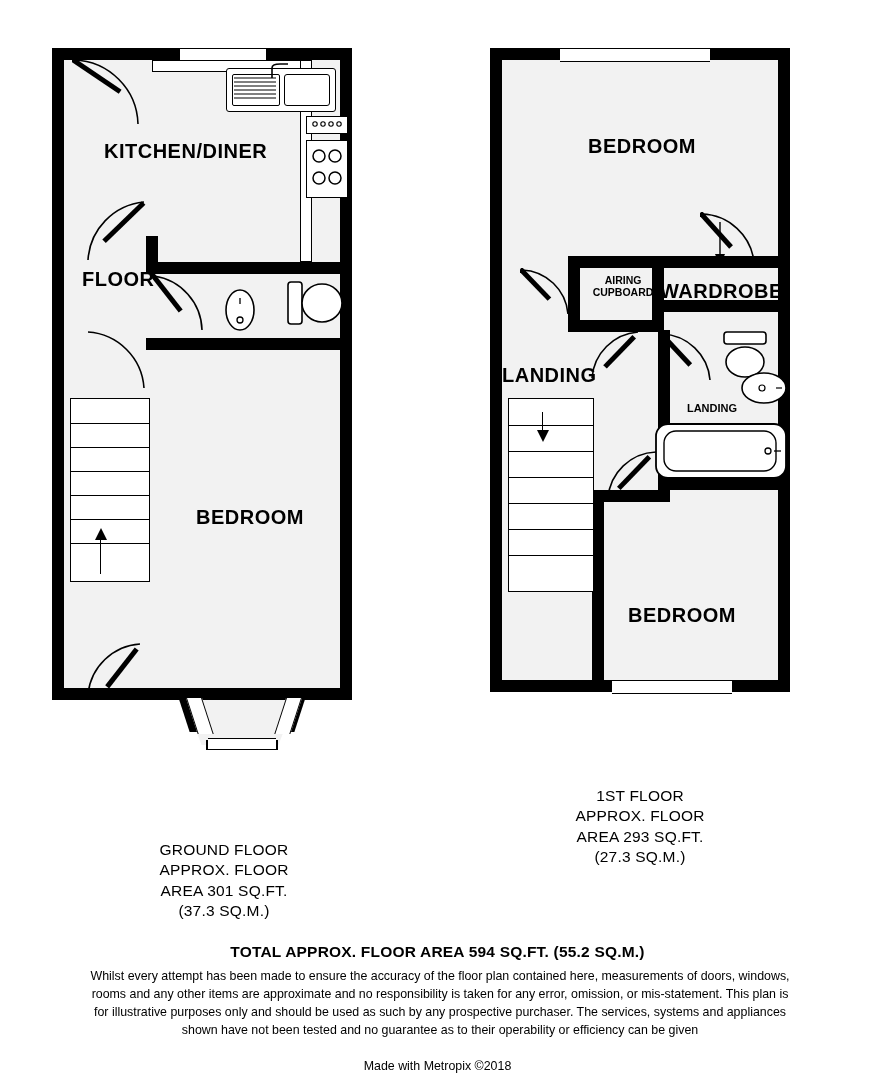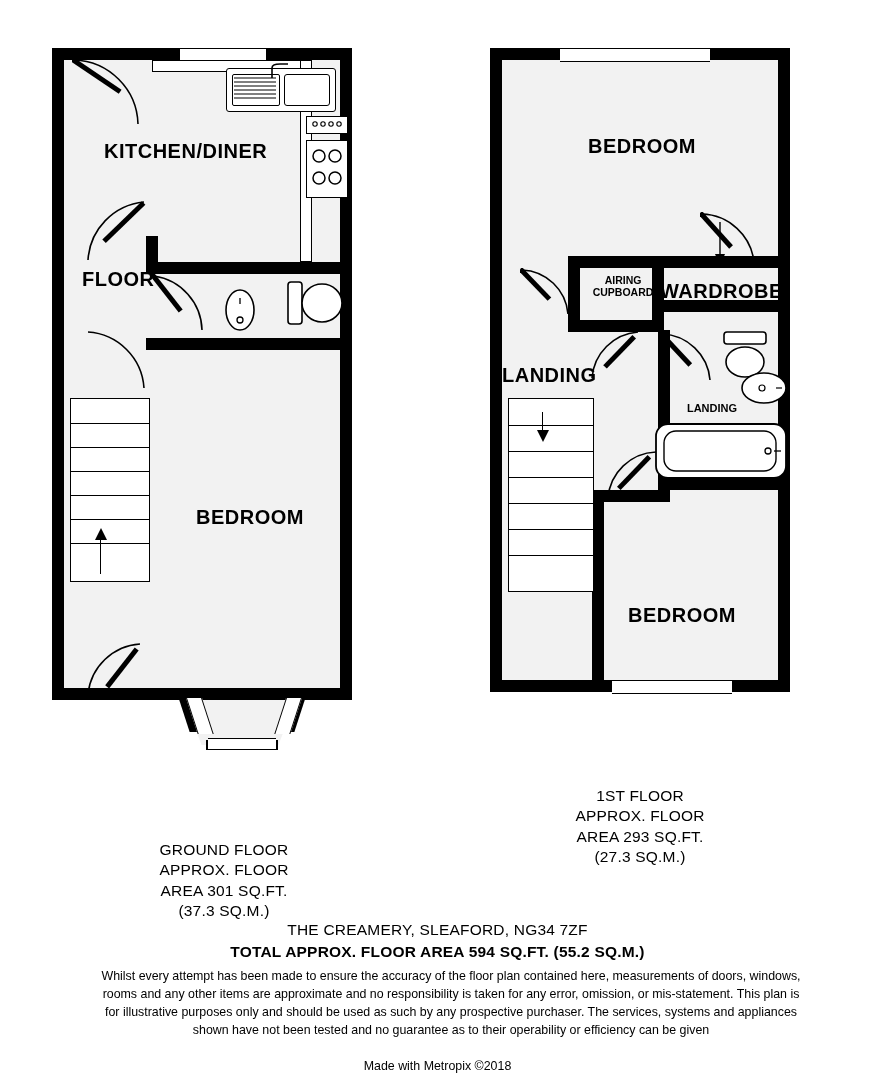--- a/index.html
+++ b/index.html
@@ -97,21 +97,20 @@
     font-size: 15.5px;
     letter-spacing: 0.2px;
   }
   #total-line {
     font-size: 15.5px;
     letter-spacing: 0.2px;
   }
   #disclaimer {
     font-size: 12.4px;
     line-height: 1.45;
-    margin-left: 11px;
   }
   #credit {
     font-size: 12.4px;
   }
 </style>
 </head>
 <body>
 
 <div class="plan-canvas">
 
@@ -317,21 +316,20 @@
   <div class="caption" id="first-caption" style="left:520px; top:786px; width:240px;">1ST FLOOR
 APPROX. FLOOR
 AREA 293 SQ.FT.
 (27.3 SQ.M.)</div>
 
   <div class="caption" id="ground-caption" style="left:84px; top:840px; width:280px;">GROUND FLOOR
 APPROX. FLOOR
 AREA 301 SQ.FT.
 (37.3 SQ.M.)</div>
 
-  <div class="caption" id="address-line" style="left:0px; top:920px; width:875px; font-weight:normal;">THE CREAMERY, SLEAFORD, NG34 7ZF</div>
 
   <div class="caption" id="total-line" style="left:0px; top:942px; width:875px;font-weight:bold;">TOTAL APPROX. FLOOR AREA 594 SQ.FT. (55.2 SQ.M.)</div>
 
   <div class="caption" id="disclaimer" style="left:90px; top:968px; width:700px;">Whilst every attempt has been made to ensure the accuracy of the floor plan contained here, measurements of doors, windows, rooms and any other items are approximate and no responsibility is taken for any error, omission, or mis-statement. This plan is for illustrative purposes only and should be used as such by any prospective purchaser. The services, systems and appliances shown have not been tested and no guarantee as to their operability or efficiency can be given</div>
 
   <div class="caption" id="credit" style="left:0px; top:1058px; width:875px;">Made with Metropix ©2018</div>
 
 </div>
 
 </body></html>

